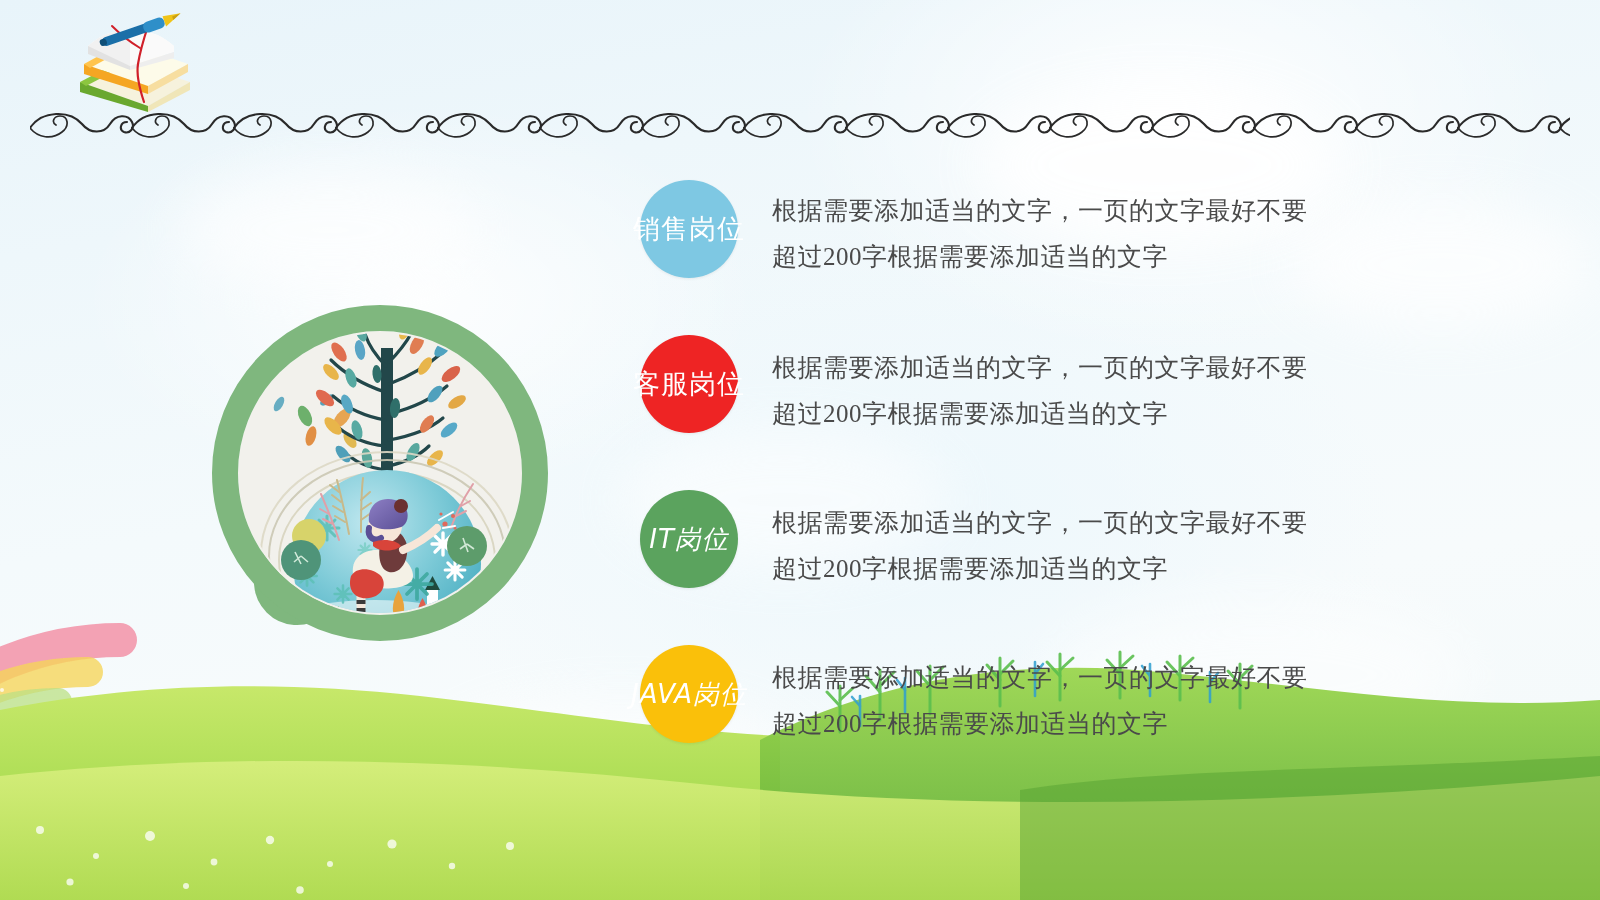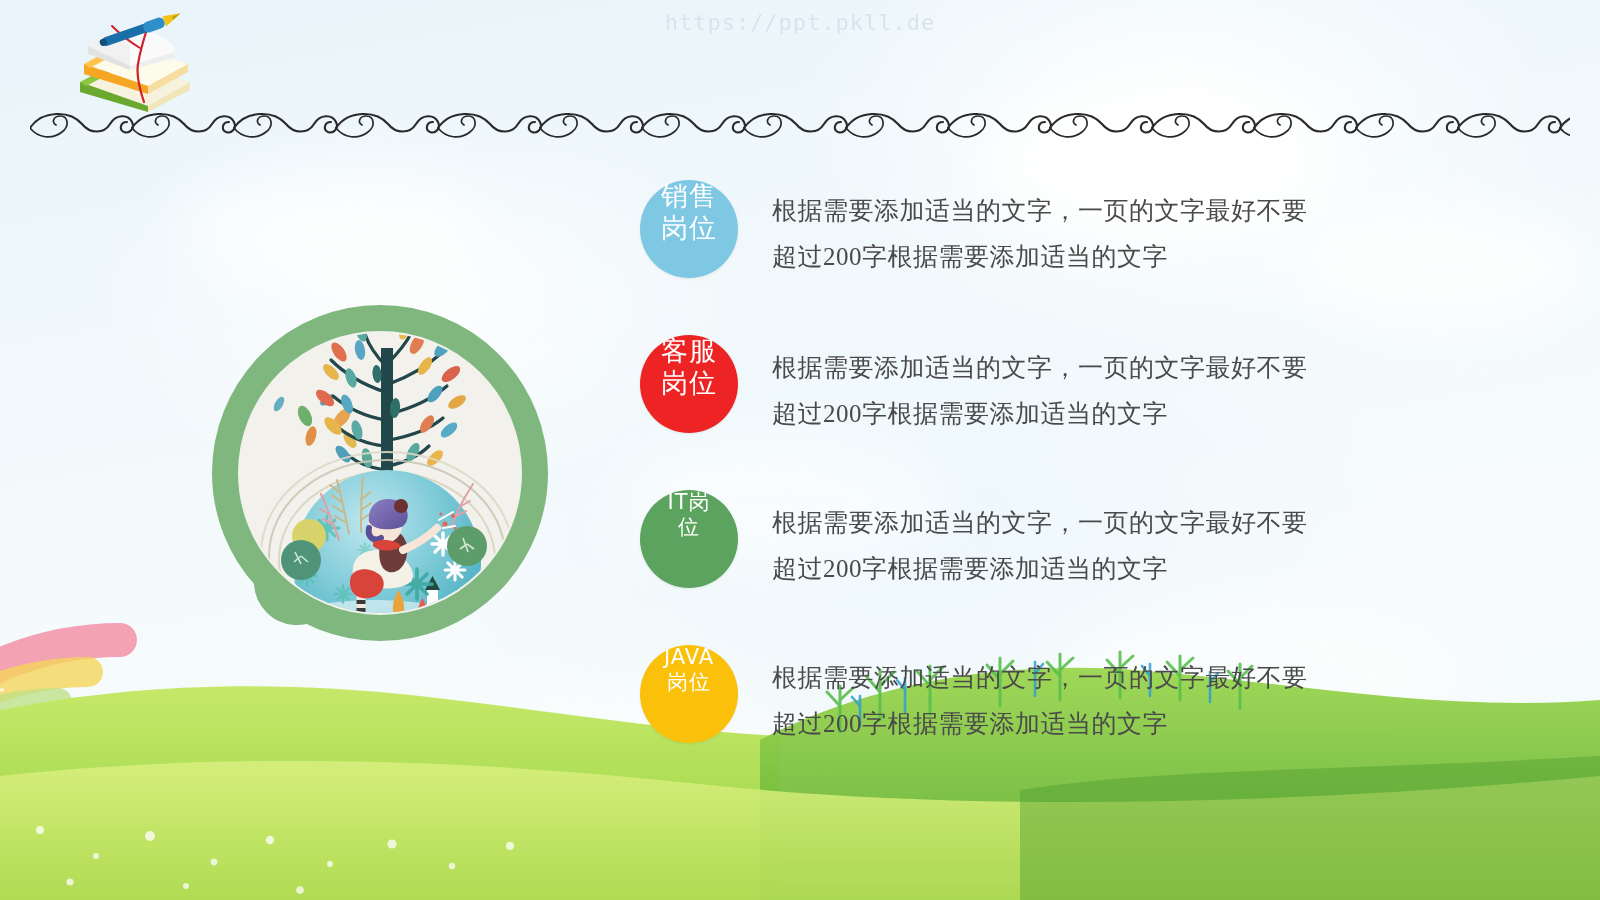--- a/index.html
+++ b/index.html
@@ -64,29 +64,29 @@
 
   
   .magnifier{ position:absolute; left:155px; top:288px; width:420px; height:420px; }
 
   
   .list{ position:absolute; left:640px; top:180px; width:700px; }
   .row{ position:relative; height:155px; }
   .badge{
     position:absolute; left:0; top:0;
     width:98px; height:98px; border-radius:50%;
-    display:flex; flex-direction:column; align-items:center; justify-content:flex-start;
+    display:flex; flex-direction:row; align-items:center; justify-content:center;
     color:#ffffff; font-weight:400;
     font-family:"DejaVu Sans","Liberation Sans",sans-serif;
     font-size:27px; line-height:1.18; letter-spacing:1px;
     text-align:center;
     box-shadow:0 1px 3px rgba(0,0,0,.07);
   }
   .badge .bl{ display:block; white-space:nowrap; }
-  .badge.wrap2{ font-size:21px; }
+  .badge.wrap2{ font-size:26px;font-style:italic; }
   .row .copy{
     position:absolute; left:132px; top:10px; width:560px;
     font-family:Liberation Serif, serif;
     font-size:25px; line-height:1.85; color:#4a4a4a; letter-spacing:.5px;
   }
   .r1 .copy{ top:8px; }
   .r2 .copy{ top:10px; }
   .r3 .copy{ top:10px; }
   .r4 .copy{ top:10px; }
 </style>
@@ -190,21 +190,20 @@
         <circle cx="452" cy="266" r="3.2"></circle>
         <circle cx="510" cy="246" r="4"></circle>
       <circle cx="70" cy="282" r="3.6"></circle>
         <circle cx="186" cy="286" r="3"></circle>
         <circle cx="300" cy="290" r="3.8"></circle>
     </g>
   </svg>
 
   <div class="header">
 
-    <div class="watermark">https://ppt.pkll.de</div>
 
     <svg class="books" viewBox="0 0 140 105">
 
       <path d="M18,74 L60,52 L128,74 L86,98 Z" fill="#f6f2dd"></path>
       <path d="M18,74 L18,84 L86,104 L86,98 Z" fill="#6aa82e"></path>
       <path d="M86,98 L128,74 L128,82 L86,104 Z" fill="#f0e6b8"></path>
       <path d="M18,74 L60,52 L66,56 L24,78 Z" fill="#8cc63f"></path>
 
       <path d="M22,56 L62,34 L126,56 L86,78 Z" fill="#fdfbe9"></path>
       <path d="M22,56 L22,66 L86,86 L86,78 Z" fill="#f5a623"></path>

